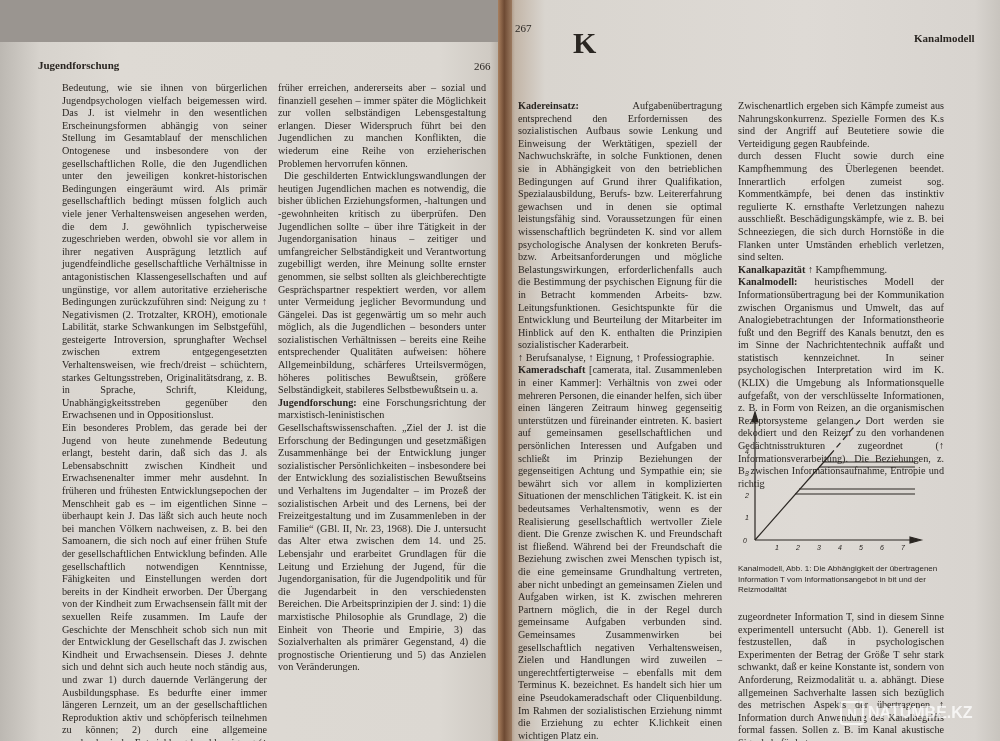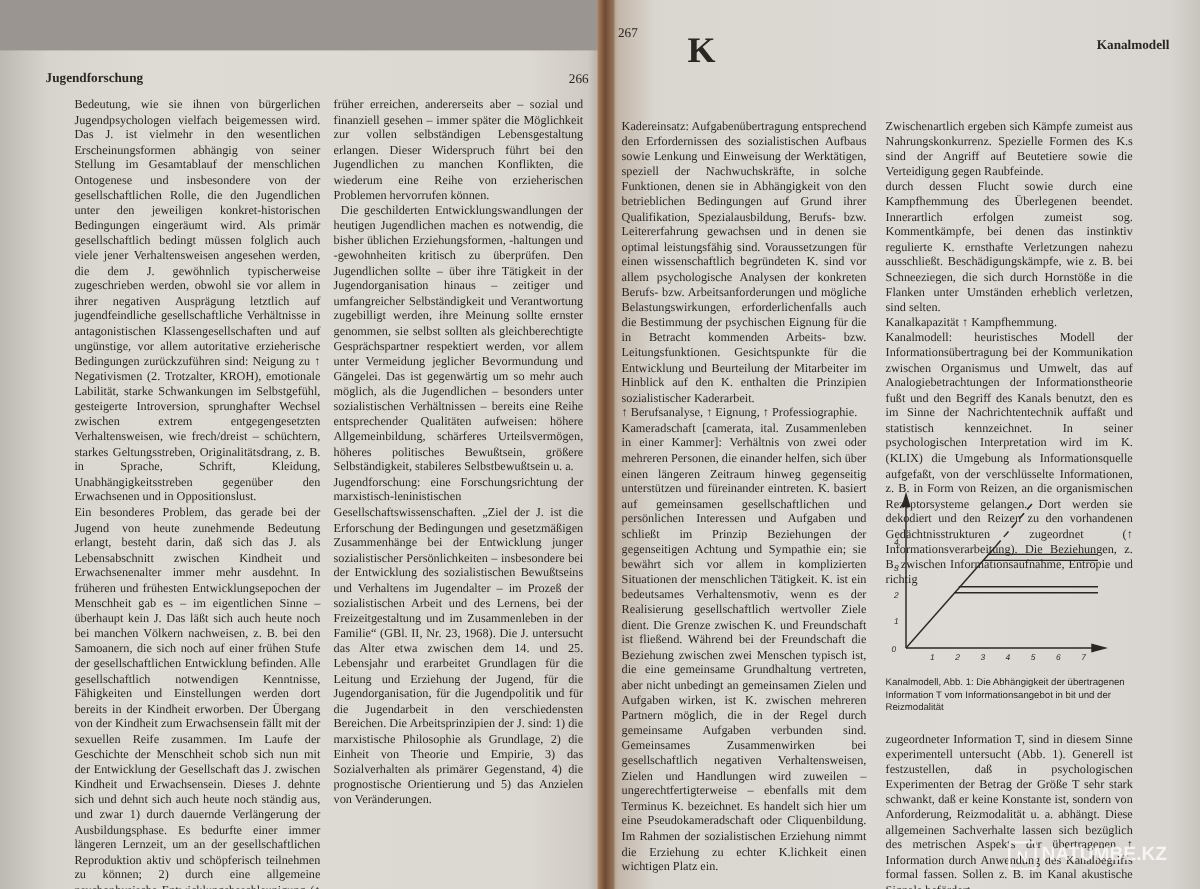--- a/index.html
+++ b/index.html
@@ -28,21 +28,21 @@
   }
   .running-head {
     position:absolute; top:17px; font-weight:bold; font-size:11px;
   }
   .page-num { position:absolute; top:20px; font-size:11px; }
   .col {
     position:absolute; font-size:10.2px; line-height:12.6px;
     text-align:justify; hyphens:manual;
   }
   .col p { margin:0; }
-  .col .entry b { font-weight:normal; }
+  .col .entry b { font-weight:bold; }
   .big-letter {
     position:absolute; left:573px; top:26px; font-size:30px; font-weight:bold;
   }
   .figure {
     position:absolute; left:735px; top:410px; width:230px; height:160px;
   }
   .caption {
     position:absolute; left:738px; top:564px; width:225px;
     font-family:"Liberation Sans","DejaVu Sans",sans-serif; font-size:8px; line-height:10.5px;
   }

